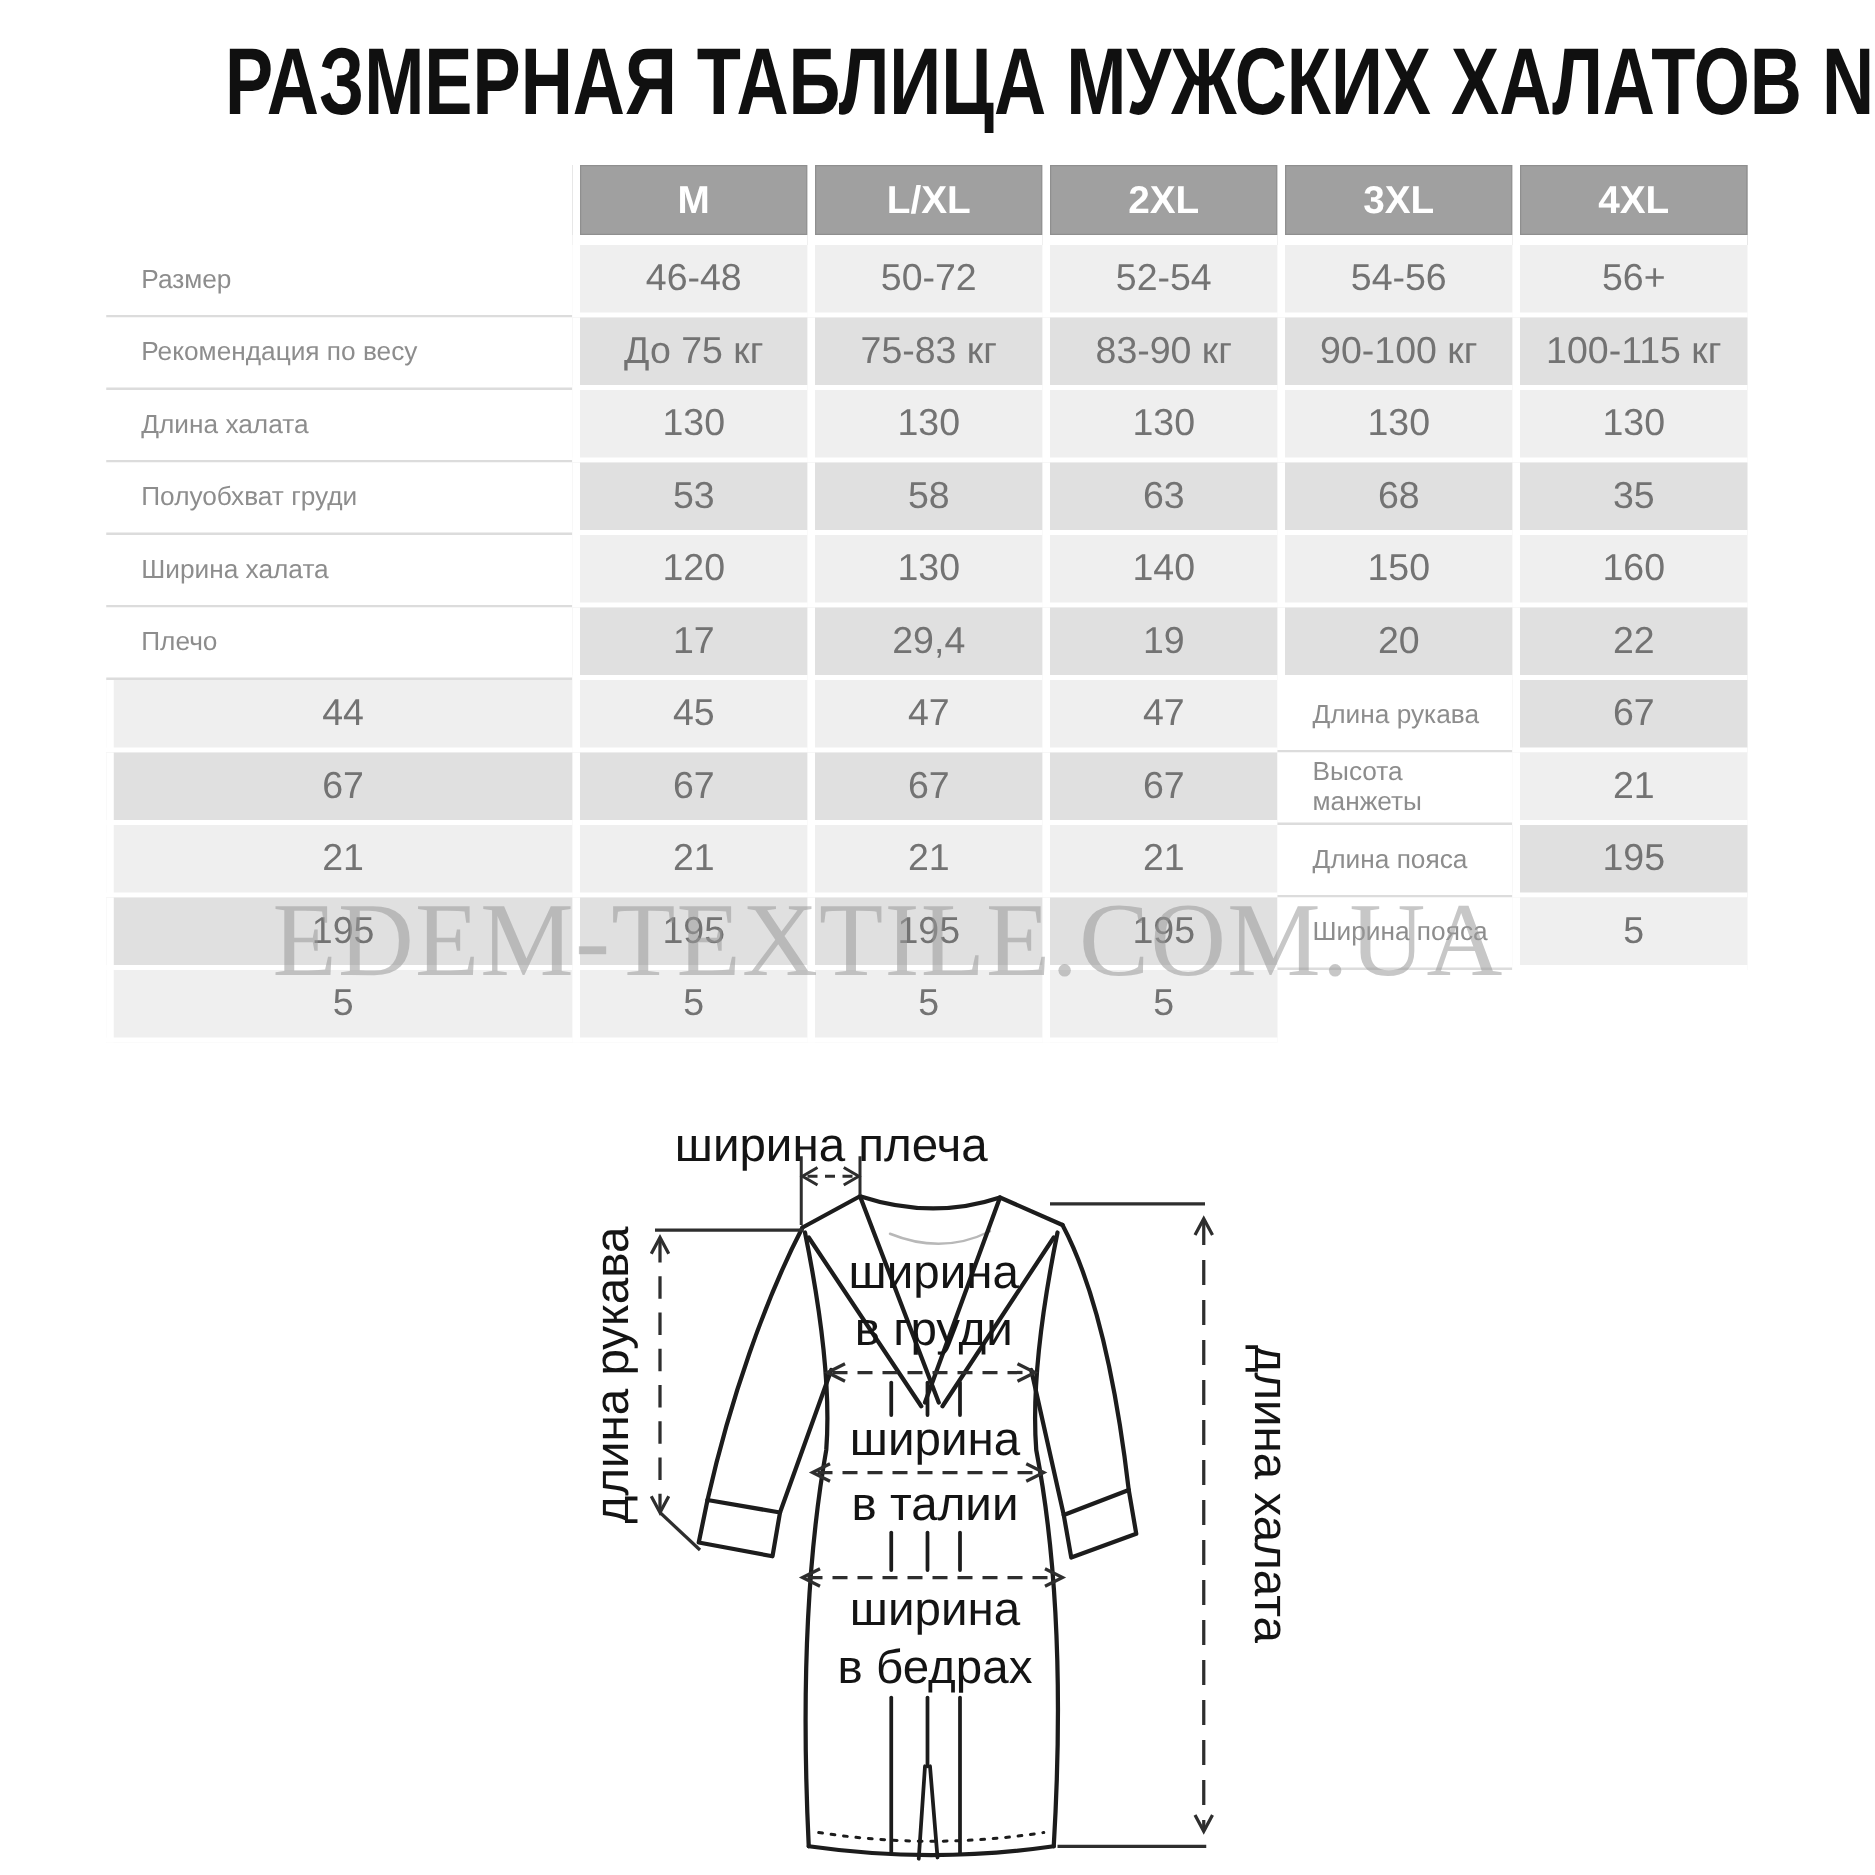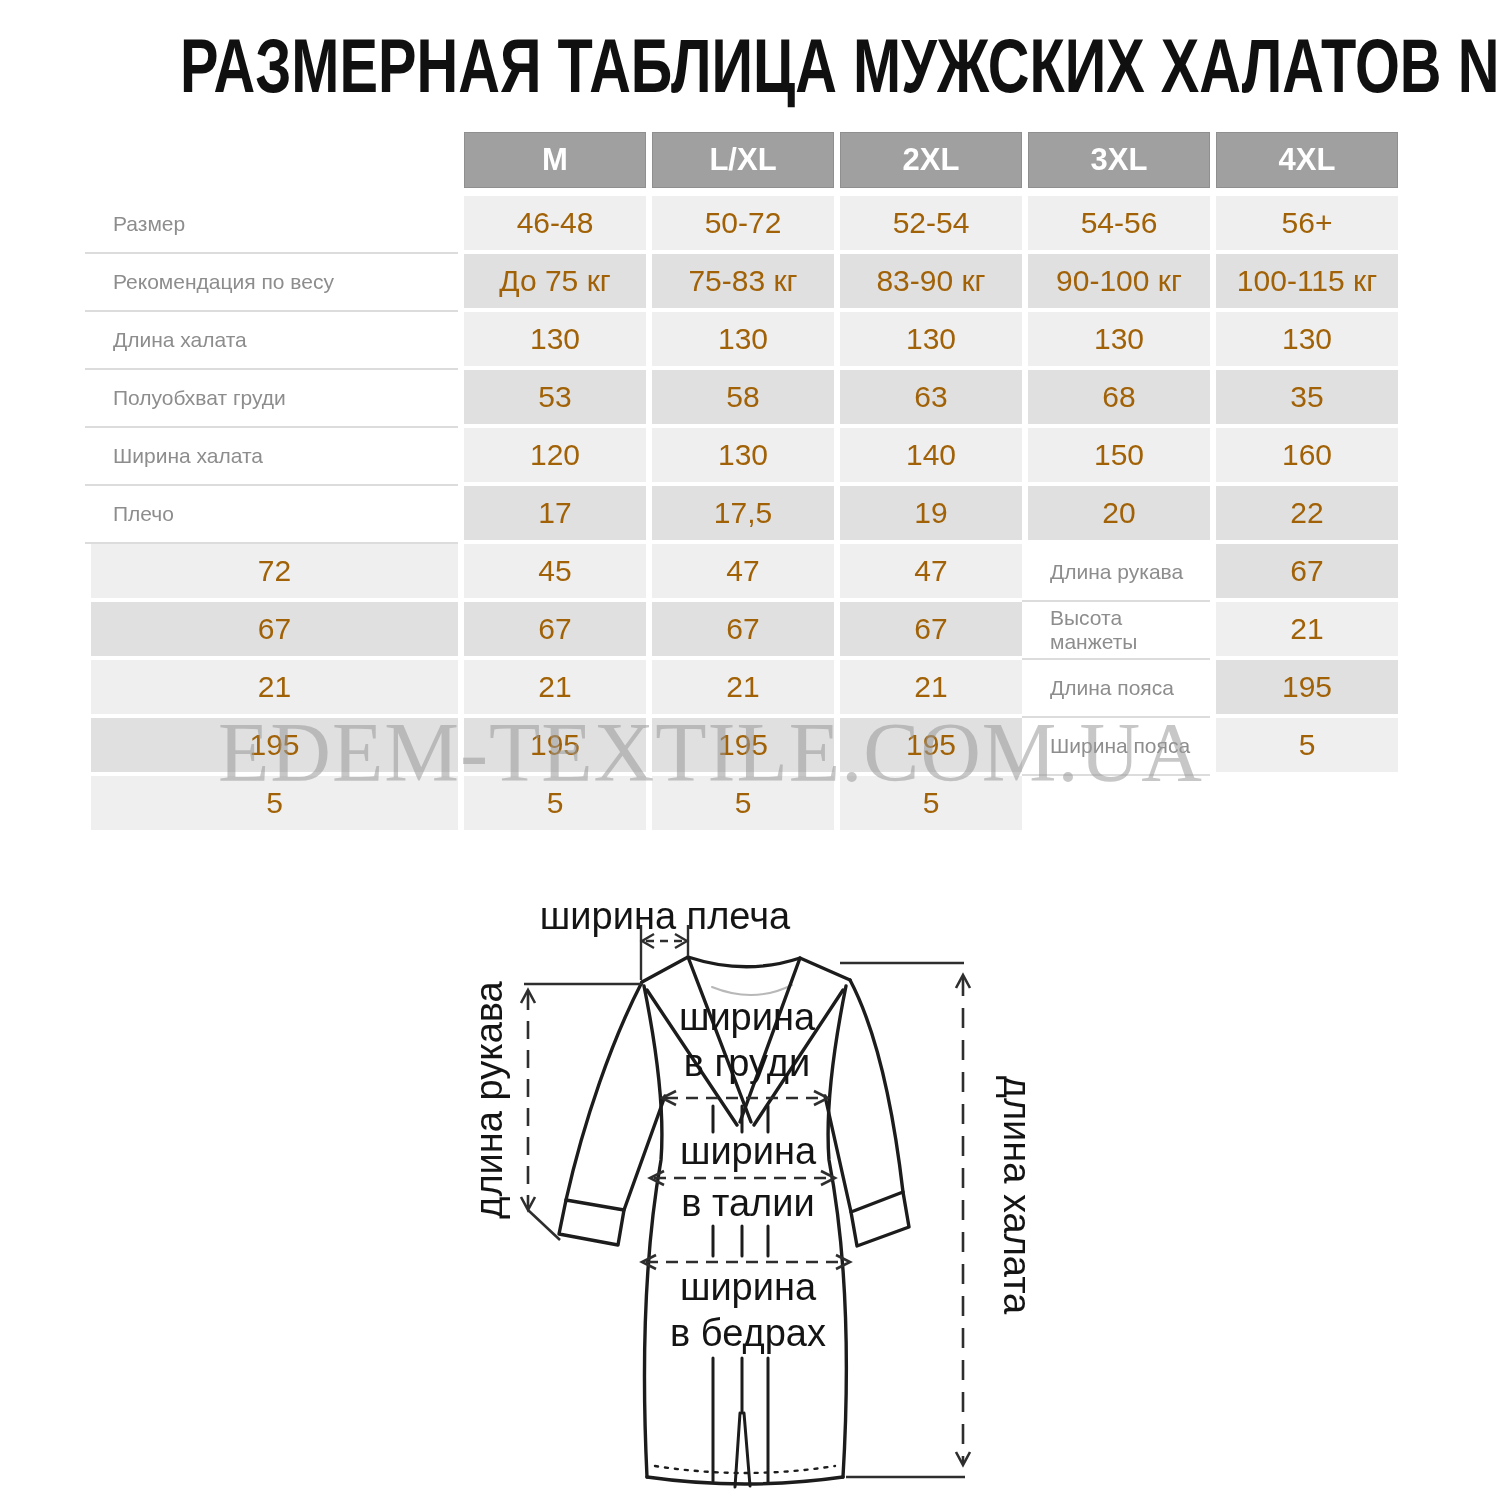--- a/index.html
+++ b/index.html
@@ -25,21 +25,21 @@
     border-left:6px solid #ffffff;border-bottom:8px solid #ffffff;
     box-shadow:inset 0 0 0 1px #8f8f8f;
   }
   .lcell{
     background:#ffffff;color:#8d8d8d;font-size:21px;
     display:flex;align-items:center;padding-left:28px;box-sizing:border-box;
     border-bottom:2px solid #dcdcdc;
   }
   .lcell.corner{border-bottom:none;}
   .dcell{
-    font-size:30px;color:#a16207;
+    font-size:30px;color:#737373;
     display:flex;align-items:center;justify-content:center;
     border-left:6px solid #ffffff;border-bottom:4px solid #ffffff;
   }
   .dcell.light{background:#efefef;}
   .dcell.dark{background:#e0e0e0;}
   .watermark{
     position:absolute;left:218px;top:704px;z-index:5;
     font-size:84px;color:#9a9a9a;opacity:0.55;letter-spacing:1px;
     white-space:nowrap;font-weight:400;font-family:Liberation Serif, serif;
   }
@@ -85,25 +85,25 @@
     <div class="dcell dark">68</div>
     <div class="dcell dark">35</div>
     <div class="lcell">Ширина халата</div>
     <div class="dcell light">120</div>
     <div class="dcell light">130</div>
     <div class="dcell light">140</div>
     <div class="dcell light">150</div>
     <div class="dcell light">160</div>
     <div class="lcell">Плечо</div>
     <div class="dcell dark">17</div>
-    <div class="dcell dark">17,5</div>
+    <div class="dcell dark">29,4</div>
     <div class="dcell dark">19</div>
     <div class="dcell dark">20</div>
     <div class="dcell dark">22</div>
-    <div class="dcell light">72</div>
+    <div class="dcell light">44</div>
     <div class="dcell light">45</div>
     <div class="dcell light">47</div>
     <div class="dcell light">47</div>
     <div class="lcell">Длина рукава</div>
     <div class="dcell dark">67</div>
     <div class="dcell dark">67</div>
     <div class="dcell dark">67</div>
     <div class="dcell dark">67</div>
     <div class="dcell dark">67</div>
     <div class="lcell">Высота манжеты</div>

